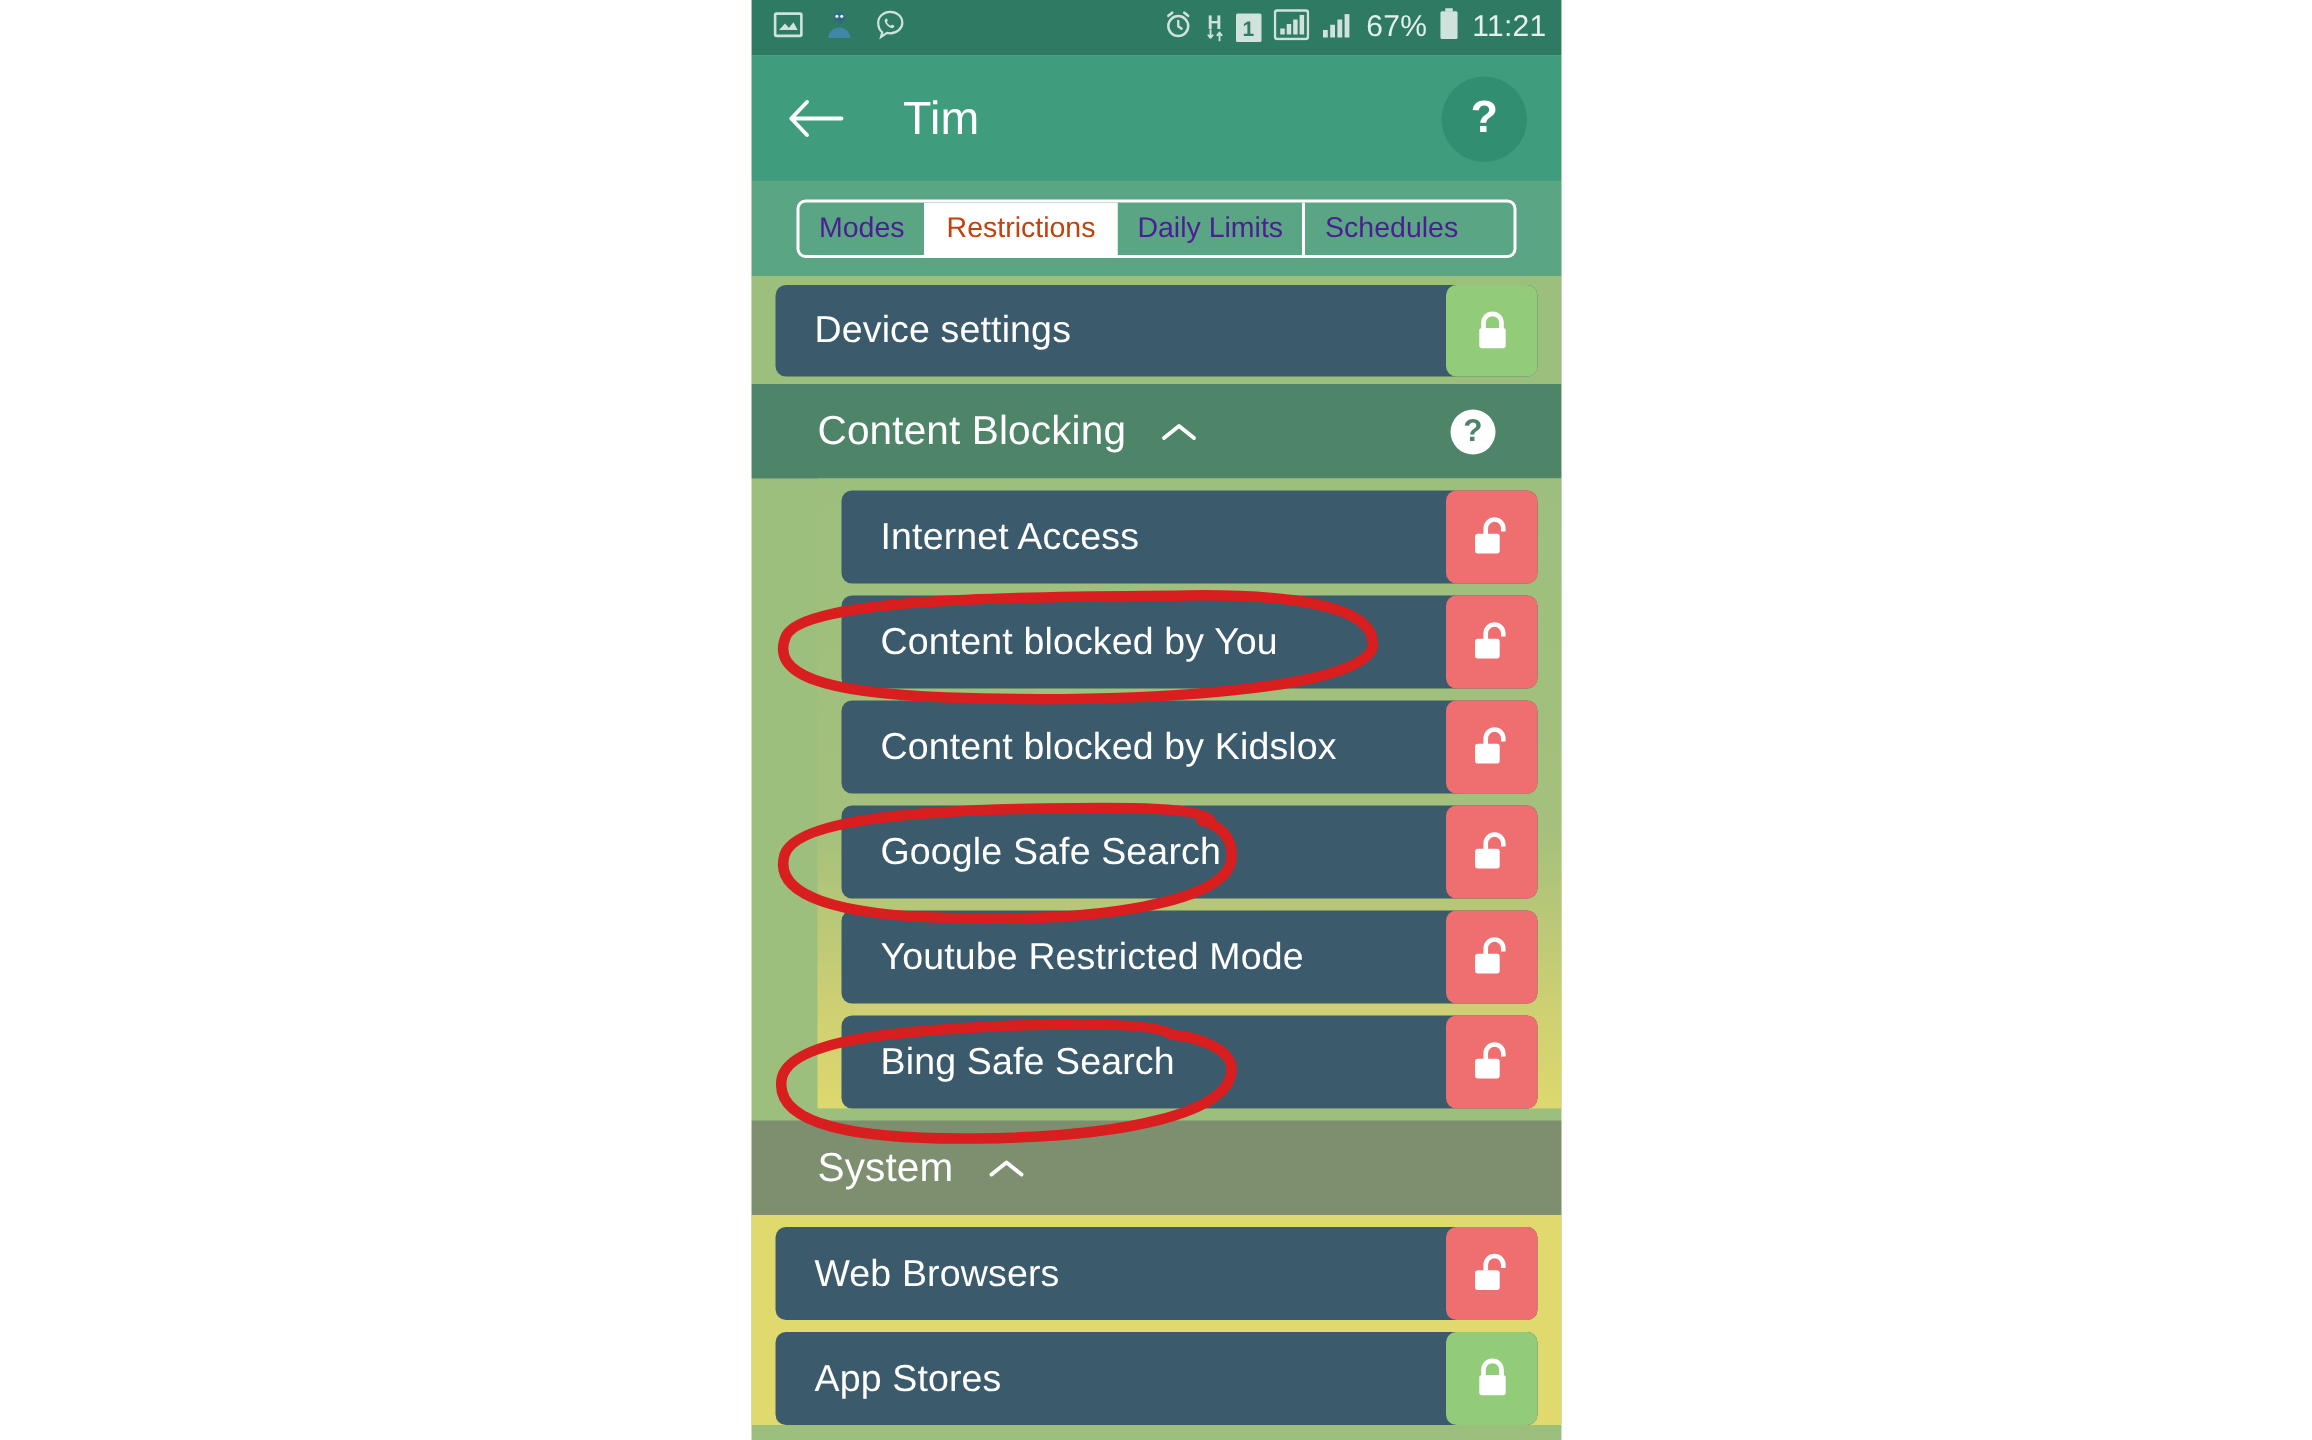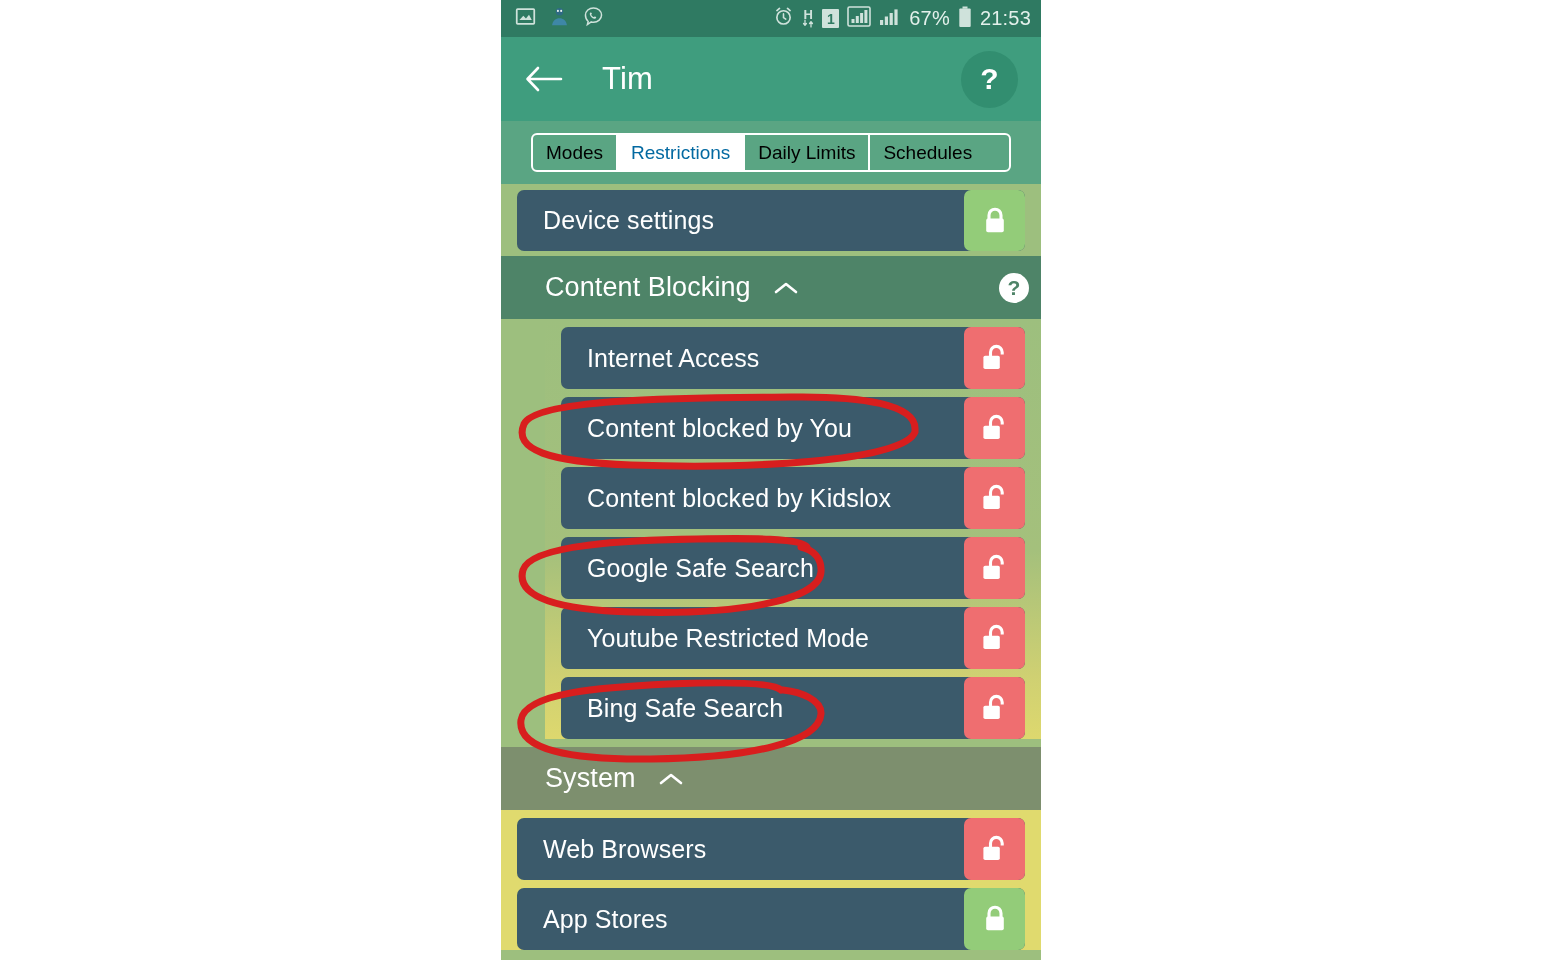--- a/index.html
+++ b/index.html
@@ -96,31 +96,31 @@
   .tabs {
     display: flex;
     height: 39px;
     border: 2px solid #ffffff;
     border-radius: 6px;
     overflow: hidden;
   }
   .tab {
     flex: 0 0 auto;
     display: flex; align-items: center; justify-content: center;
-    color: #000000;
+    color: #4c1d95;
     font-size: 19px;
     padding: 0 13px;
     border-right: 2px solid #ffffff;
     cursor: pointer;
     white-space: nowrap;
   }
   .tab:last-child { border-right: none; }
   .tab.active {
     background: #ffffff;
-    color: #0369a1;
+    color: #c2410c;
   }
 
   
   .band { position: relative; }
   .band.green  { background: #9dbf7e; }
   .band.yellow { background: #e0da6e; }
 
   .row {
     position: relative;
     margin: 0 16px 8px 16px;
@@ -147,21 +147,21 @@
     cursor: pointer;
     flex: 0 0 61px;
   }
   .lockbtn.locked   { background: #93cc79; }
   .lockbtn.unlocked { background: #ef6e70; }
 
   .section-header {
     height: 63px;
     display: flex;
     align-items: center;
-    padding: 0 12px 0 44px;
+    padding: 0 44px 0 44px;
     color: #ffffff;
   }
   .section-header.content-blocking { background: #4e8468; }
   .section-header.system           { background: #7d8f6e; }
   .sh-title {
     font-size: 27px;
     letter-spacing: .1px;
   }
   .sh-chevron { margin-left: 22px; display: flex; align-items: center; cursor: pointer; }
   .sh-help {
@@ -252,21 +252,21 @@
               <rect x="15.4" y="3.4" width="3.2" height="15.6" fill="#cfe2db"></rect>
             </svg>
         </span>
         <span class="sb-text">67%</span>
         <span class="sb-ico">
           <svg width="14" height="22" viewBox="0 0 14 22">
               <rect x="4.5" y="0.5" width="5" height="2.2" fill="#cfe2db"></rect>
               <rect x="1.3" y="2.5" width="11.4" height="18.5" rx="1" fill="#cfe2db"></rect>
             </svg>
         </span>
-        <span class="sb-text">21:53</span>
+        <span class="sb-text">11:21</span>
       </div>
     </div>
 
     <div class="appbar">
       <div class="back-arrow">
         <svg width="38" height="28" viewBox="0 0 38 28">
             <path d="M36 14H3M13 3L2.5 14 13 25" fill="none" stroke="#ffffff" stroke-width="2.6" stroke-linecap="round" stroke-linejoin="round"></path>
           </svg>
       </div>
       <div class="app-title">Tim</div>

